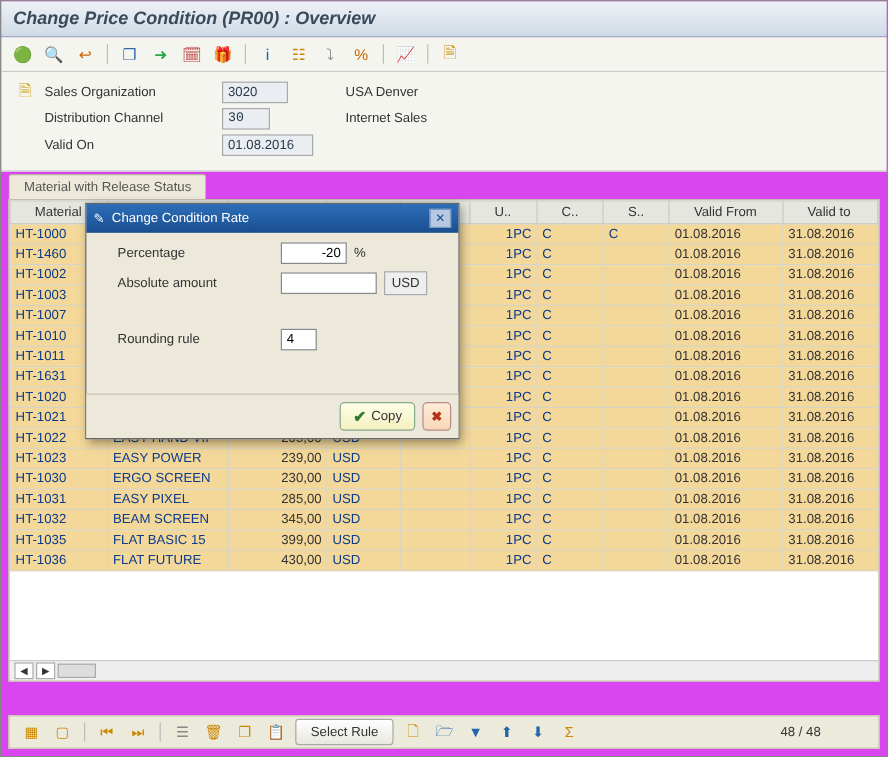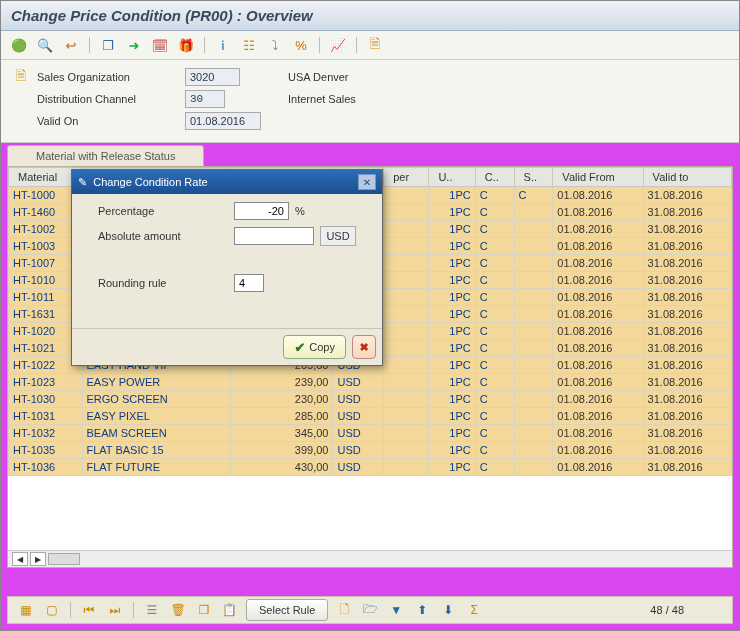--- a/index.html
+++ b/index.html
@@ -8,24 +8,24 @@
   .toolbar{background:#f5f5f0;border-bottom:1px solid #ccc;padding:4px 8px;display:flex;gap:6px;align-items:center}
   .tb-icon{width:18px;height:18px;display:flex;align-items:center;justify-content:center;font-size:13px;cursor:pointer;border:1px solid transparent;border-radius:2px}
   .tb-sep{width:1px;height:16px;background:#bbb;margin:0 2px}
   .header-block{padding:8px 12px;background:#f5f5f0;border-bottom:1px solid #ccc}
   .hdr-row{display:flex;align-items:center;margin-bottom:4px;gap:8px}
   .hdr-icon{width:16px;height:16px;display:inline-flex;align-items:center;justify-content:center;color:#c90;font-size:13px}
   .hdr-label{width:140px;color:#333}
   .hdr-input{width:55px;height:18px;border:1px solid #aaa;background:#eaeef2;color:#2a3b4d;padding:0 4px;box-sizing:border-box;font-size:11px;text-align:left}
   .hdr-desc{margin-left:40px;color:#333}
   .tabstrip{position:relative;margin:2px 6px 0 6px}
-  .tab{display:inline-block;background:#ece9da;border:1px solid #b8b49a;border-bottom:none;padding:4px 28px;color:#555;border-radius:3px 3px 0 0}
+  .tab{display:inline-block;background:#ece9da;border:1px solid #b8b49a;border-bottom:none;padding:4px 12px;color:#555;border-radius:3px 3px 0 0}
   .grid-wrap{margin:0 6px;border:1px solid #b8b49a;height:400px;overflow:hidden;background:#fff;position:relative}
   table.grid{border-collapse:collapse;width:100%;font-size:11px}
-  table.grid th{background:#e6e6e0;border:1px solid #c8c8c0;padding:3px 9px;text-align:left;font-weight:normal;color:#333;white-space:nowrap}
+  table.grid th{background:#e6e6e0;border:1px solid #c8c8c0;padding:3px 20px;text-align:left;font-weight:normal;color:#333;white-space:nowrap}
   table.grid td{border:1px solid #d8d4c4;padding:2px 4px;background:#f4d89a;color:#0a3b8c;white-space:nowrap}
   table.grid td.text{color:#0a3b8c}
   table.grid td.num{text-align:right;color:#333}
   table.grid td.unit{color:#0a3b8c}
   table.grid td.date{color:#333;background:#f4d89a}
   .hscroll{position:absolute;bottom:0;left:0;right:0;height:16px;background:#eee;border-top:1px solid #ccc;display:flex;align-items:center;gap:2px;padding:0 4px}
   .hs-btn{width:14px;height:12px;border:1px solid #aaa;background:#fff;font-size:8px;display:flex;align-items:center;justify-content:center;cursor:pointer}
   .hs-track{flex:0 0 30px;height:10px;border:1px solid #aaa;background:#ddd}
   .footer{position:absolute;bottom:6px;left:6px;right:6px;height:26px;background:#eceadb;border:1px solid #c8c4b0;display:flex;align-items:center;padding:0 8px;gap:6px}
   .ft-icon{width:18px;height:18px;display:flex;align-items:center;justify-content:center;font-size:12px;cursor:pointer;border:1px solid transparent}

